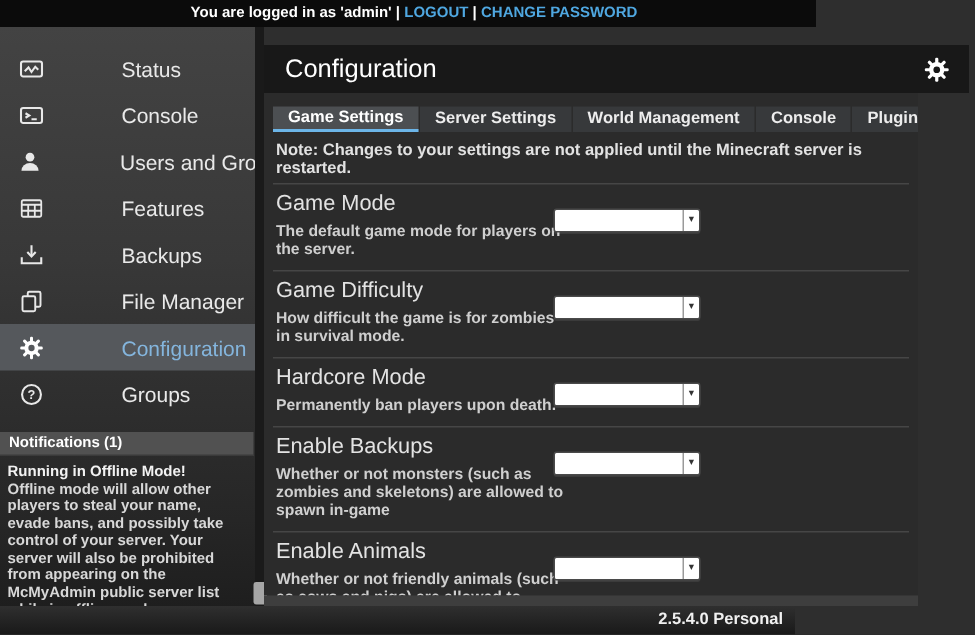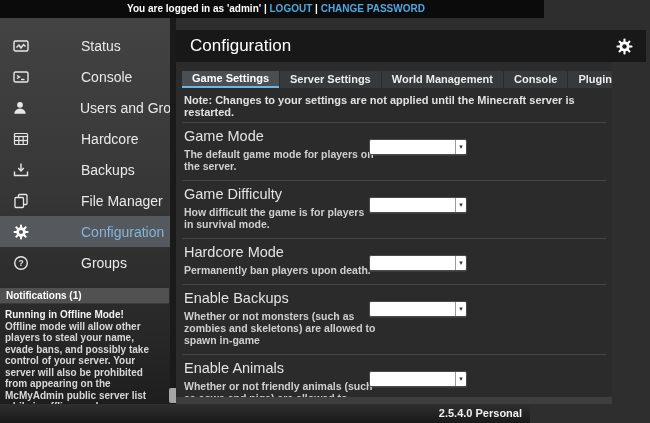--- a/index.html
+++ b/index.html
@@ -117,21 +117,21 @@
       <div class="menu-item">
         <span class="mi-icon">
           <svg viewBox="0 0 16 16" fill="none" stroke="#e8e8e8" stroke-width="1.2">
             <rect x="1.5" y="2.5" width="13" height="11" rx="1"></rect>
             <line x1="1.5" y1="5.5" x2="14.5" y2="5.5"></line>
             <line x1="5.8" y1="5.5" x2="5.8" y2="13.5"></line>
             <line x1="10.2" y1="5.5" x2="10.2" y2="13.5"></line>
             <line x1="1.5" y1="9.5" x2="14.5" y2="9.5"></line>
           </svg>
         </span>
-        <span class="mi-label">Hardcore</span>
+        <span class="mi-label">Features</span>
       </div>
       <div class="menu-item">
         <span class="mi-icon">
           <svg viewBox="0 0 16 16" fill="none" stroke="#e8e8e8" stroke-width="1.4">
             <path d="M1.5,9.5 v4 h13 v-4"></path>
             <line x1="8" y1="1.5" x2="8" y2="8.5"></line>
             <polyline points="5.2,6 8,9 10.8,6"></polyline>
           </svg>
         </span>
         <span class="mi-label">Backups</span>
@@ -212,21 +212,21 @@
       <div class="row">
         <h3>Game Mode</h3>
         <p class="desc">The default game mode for players on the server.</p>
         <div class="select">
           <span class="select-value"></span>
           <span class="select-arrow">▾</span>
         </div>
       </div>
       <div class="row">
         <h3>Game Difficulty</h3>
-        <p class="desc">How difficult the game is for players in survival mode.</p>
+        <p class="desc">How difficult the game is for zombies in survival mode.</p>
         <div class="select">
           <span class="select-value"></span>
           <span class="select-arrow">▾</span>
         </div>
       </div>
       <div class="row">
         <h3>Hardcore Mode</h3>
         <p class="desc">Permanently ban players upon death.</p>
         <div class="select">
           <span class="select-value"></span>

